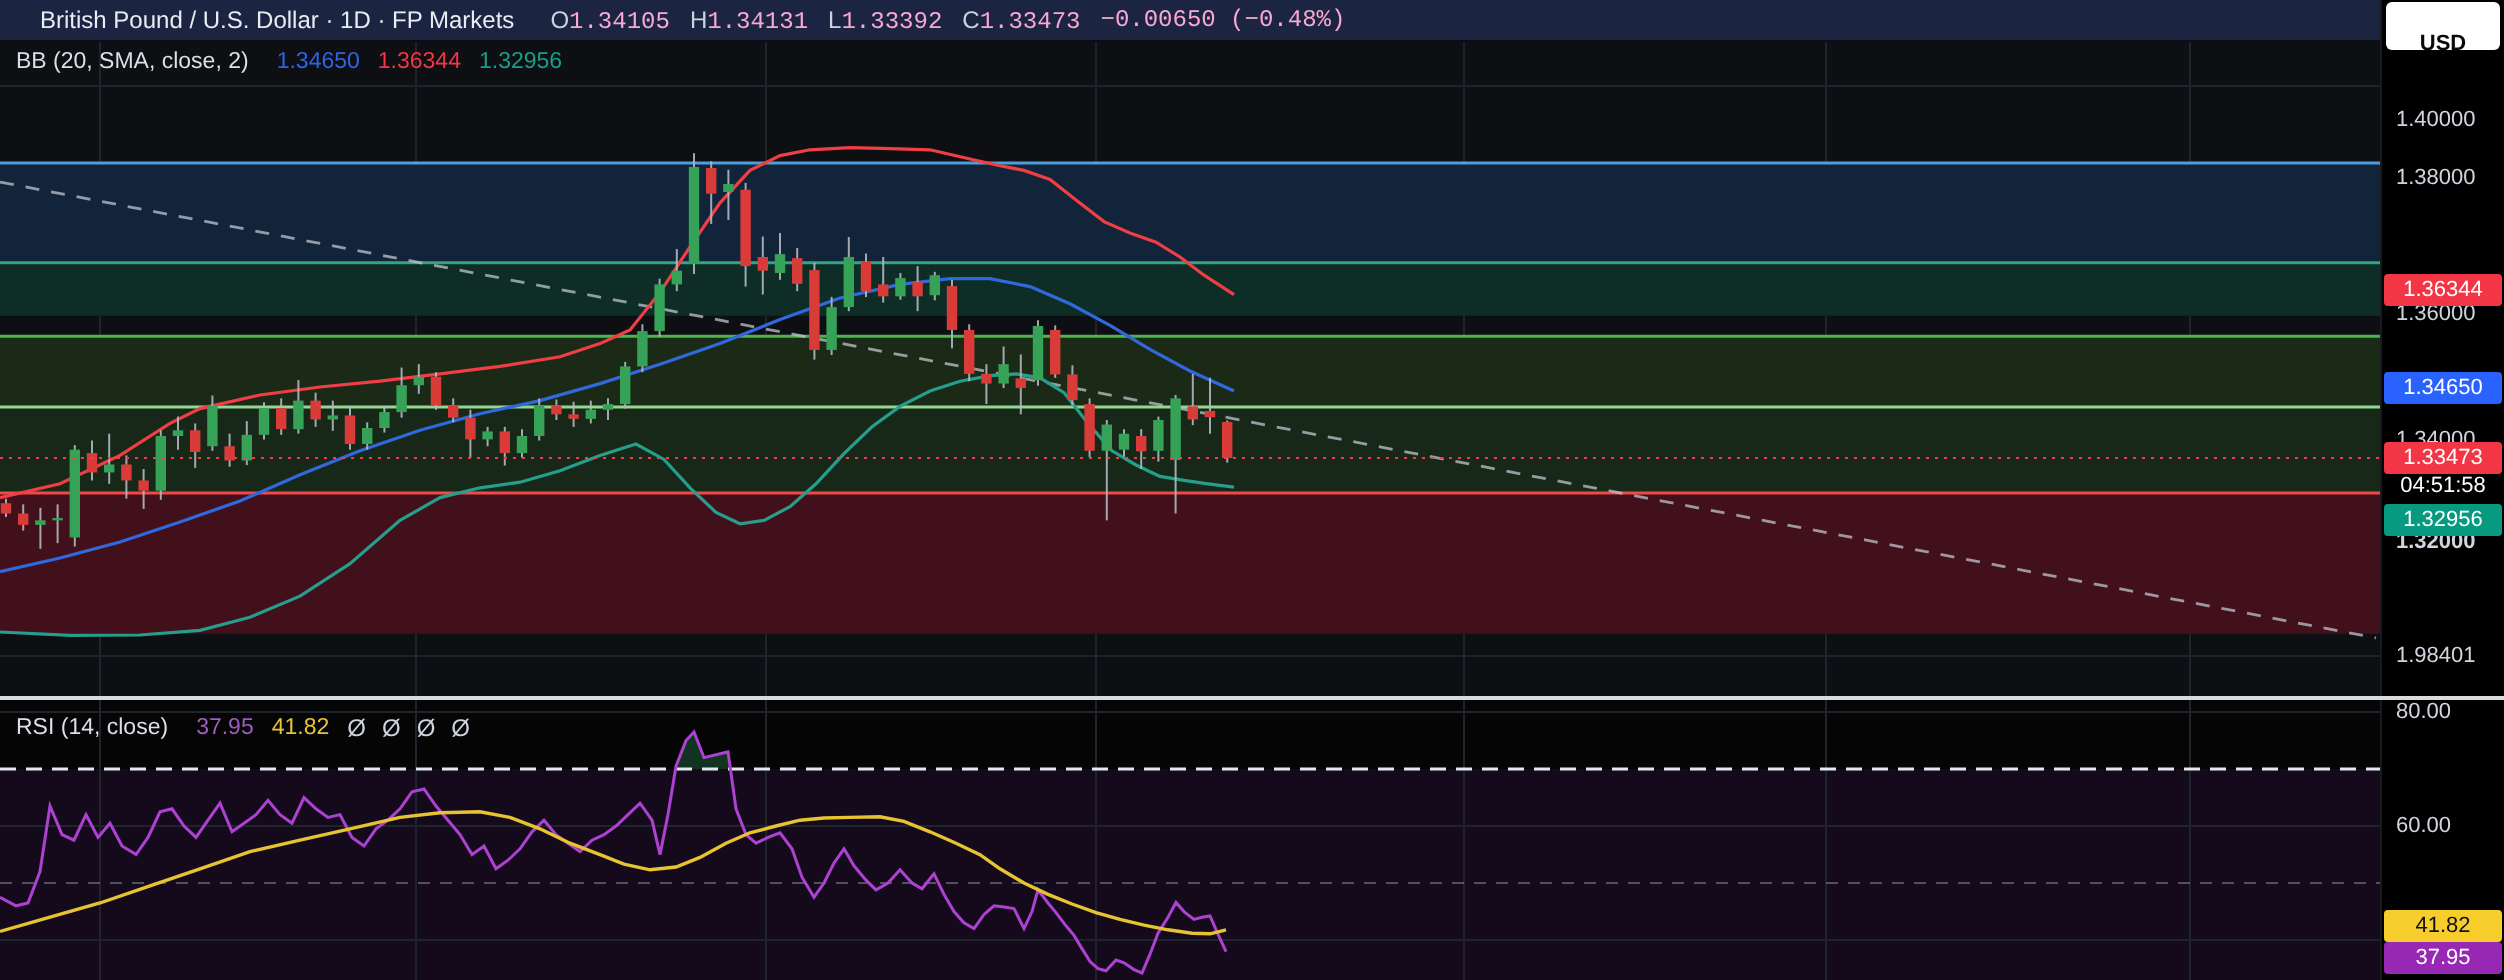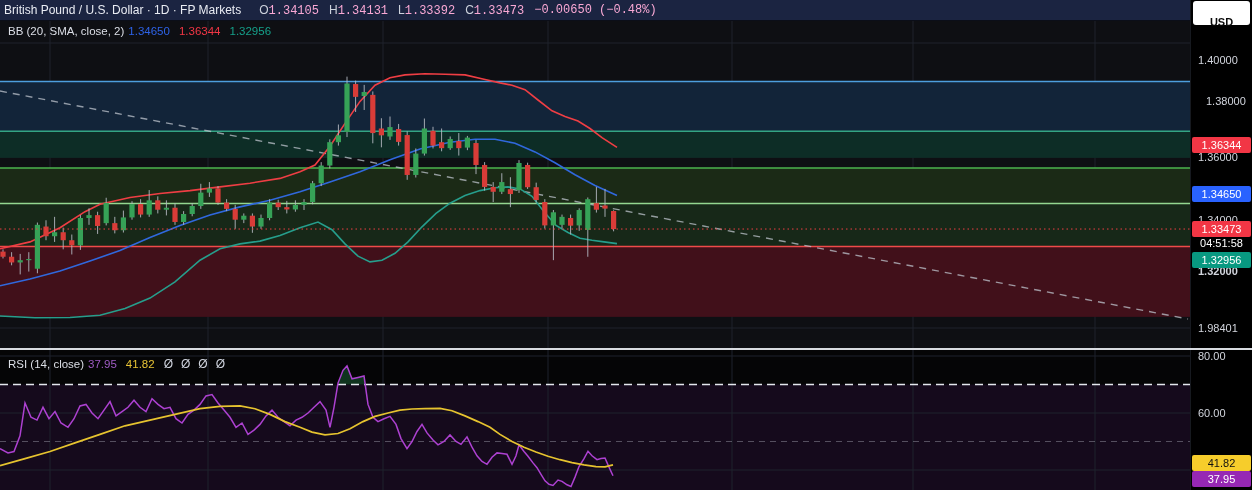--- a/index.html
+++ b/index.html
@@ -1,30 +1,30 @@
 <!DOCTYPE html>
 <html><head>
 <meta charset="utf-8">
 <style>
   html,body{margin:0;padding:0;background:#000;}
   .screen{position:relative;width:1252px;height:490px;background:#000;overflow:hidden;
           font-family:"Liberation Sans",sans-serif;-webkit-font-smoothing:antialiased;}
   #chart-svg{position:absolute;left:0;top:0;z-index:1;}
   .topbar{position:absolute;left:0;top:0;width:1190px;height:21px;background:#1b2441;
-          border-bottom:1px solid #0b0e18;display:flex;align-items:center;padding-left:4px;
+          border-bottom:1px solid #0b0e18;display:flex;align-items:center;padding-left:20px;
           box-sizing:border-box;z-index:3;white-space:nowrap;}
   .topbar .title{color:#e9ecf3;font-size:12px;margin-right:18px;cursor:pointer;}
   .pair{font-size:12px;margin-right:10px;}
   .pair .lbl{color:#cdd2dc;}
   .pair .val, .change{color:#f9a8d4;font-size:12px;font-family:Liberation Mono, monospace;}
   .legend{position:absolute;left:8px;z-index:3;font-size:11.5px;color:#dcdfe7;
           display:flex;align-items:center;white-space:nowrap;}
   .bb-legend{top:25px;}
   .rsi-legend{top:357px;}
-  .legend .name{margin-right:4px;}
+  .legend .name{margin-right:14px;}
   .legend .v{margin-right:9px;}
   .v-basis{color:#2e63e8;}
   .v-upper{color:#f23645;}
   .v-lower{color:#15a08a;}
   .v-rsi{color:#a05cc4;}
   .v-rsima{color:#e8c435;}
   .empty-glyph{color:#cfd3dd;margin-right:8px;font-size:12px;}
   .axis-panel{position:absolute;left:1190px;top:0;width:62px;height:490px;background:#000;
               border-left:1px solid #16191f;z-index:2;box-sizing:border-box;}
   .usd-btn{position:absolute;top:1px;left:2px;width:57px;height:19px;background:#fff;color:#0a0a0a;
@@ -265,21 +265,21 @@
     <span class="v v-rsima">41.82</span>
     <span class="empty-glyph">Ø</span>
     <span class="empty-glyph">Ø</span>
     <span class="empty-glyph">Ø</span>
     <span class="empty-glyph">Ø</span>
   </div>
 
   <div class="axis-panel" id="axis-panel">
     <button class="usd-btn">USD</button>
   <div class="axis-label" style="top: 45px; margin-top: 8px;">1.40000</div>
-      <div class="axis-label" style="top: 94px; margin-left: 8px;">1.38000</div>
+      <div class="axis-label" style="top: 82px;">1.38000</div>
       <div class="axis-label" style="top: 150px;">1.36000</div>
       <div class="axis-label" style="top: 213px;">1.34000</div>
       <div class="axis-label" style="top: 264px; font-weight: bold;">1.32000</div>
       <div class="axis-label" style="top: 321px;">1.98401</div>
       <div class="axis-label" style="top: 349px;">80.00</div>
       <div class="axis-label" style="top: 406px;">60.00</div>
       <div class="badge" style="top: 137px; background: rgb(242, 54, 69); color: rgb(255, 255, 255);">1.36344</div>
       <div class="badge" style="top: 186px; background: rgb(41, 98, 255); color: rgb(255, 255, 255);">1.34650</div>
       <div class="badge two" style="top: 221px; background: rgb(242, 54, 69); color: rgb(255, 255, 255);">1.33473<span class="row2">04:51:58</span></div>
       <div class="badge" style="top: 252px; background: rgb(8, 153, 129); color: rgb(255, 255, 255);">1.32956</div>

